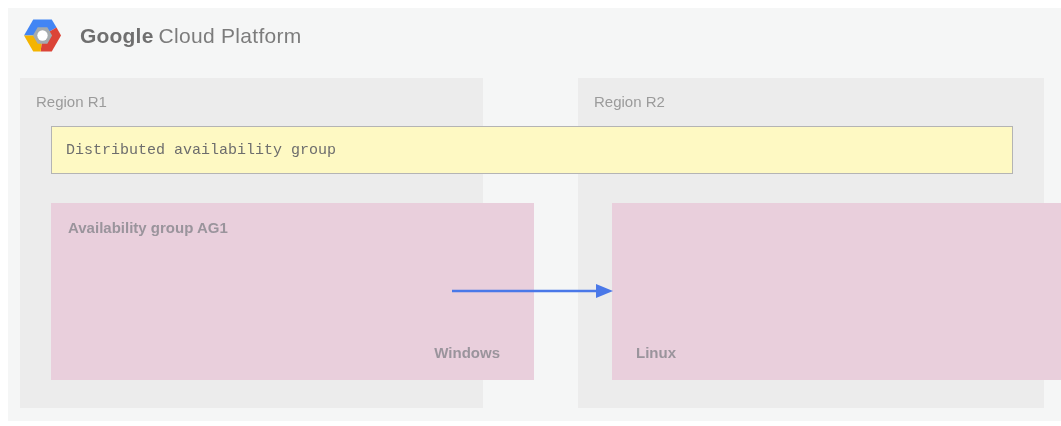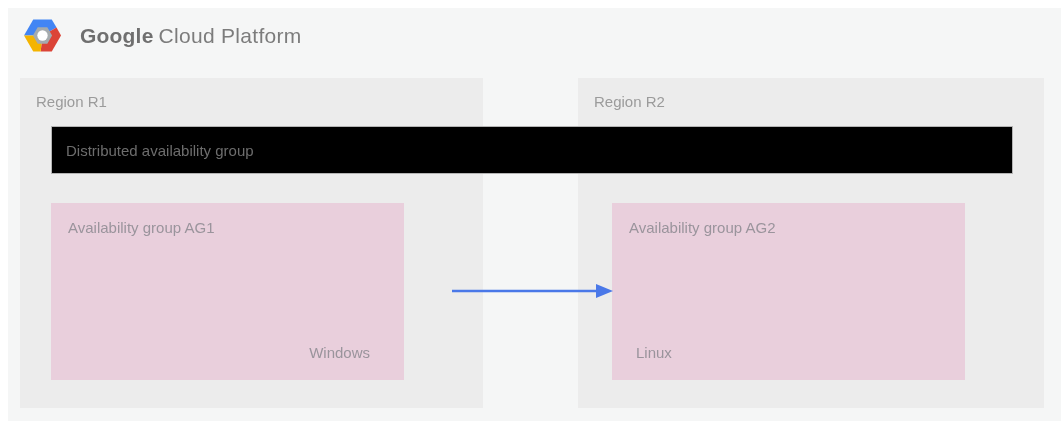--- a/index.html
+++ b/index.html
@@ -31,28 +31,29 @@
   }
   .region-r1 { left:20px;  width:463px; }
   .region-r2 { left:578px; width:466px; }
   .region-label {
     position:absolute; top:15px; left:16px;
     font-size:15px; color:var(--region-label,#9b9b9b);
   }
   
   .dag-box {
     position:absolute; left:51px; top:126px; width:960px; height:46px;
-    background:#000000; border:1px solid var(--dag-border,#b4b4b4);
-    display:flex; align-items:center;
+    background:#fef9c3; border:1px solid var(--dag-border,#b4b4b4);
+    display:flex; align-items:center;font-family:Liberation Mono, monospace;
   }
   .dag-label { font-size:15px; color:var(--dag-label,#6d6d6d); padding-left:14px; }
   
   .ag {
-    position:absolute; top:203px; width:353px; height:177px;
+    position:absolute; top:203px; width:483px; height:177px;
     background:var(--group-bg,#e9cfdc);
+    font-weight:bold;
   }
   .ag1 { left:51px; }
   .ag2 { left:612px; }
   .ag-label {
     position:absolute; top:16px; left:17px;
     font-size:15px; color:var(--group-label,#9a949c);
   }
   .os-label {
     position:absolute; bottom:19px;
     font-size:15px; color:var(--group-label,#9a949c);
@@ -90,21 +91,20 @@
 
   <div class="dag-box">
     <span class="dag-label">Distributed availability group</span>
   </div>
 
   <div class="ag ag1">
     <div class="ag-label">Availability group AG1</div>
     <div class="os-label os-right">Windows</div>
   </div>
   <div class="ag ag2">
-    <div class="ag-label">Availability group AG2</div>
     <div class="os-label os-left">Linux</div>
   </div>
 
   <svg class="arrow" viewBox="0 0 161 18" aria-hidden="true">
     <line x1="0" y1="9" x2="146" y2="9"></line>
     <polygon points="144,2 161,9 144,16"></polygon>
   </svg>
 </div>
 
 </body></html>

